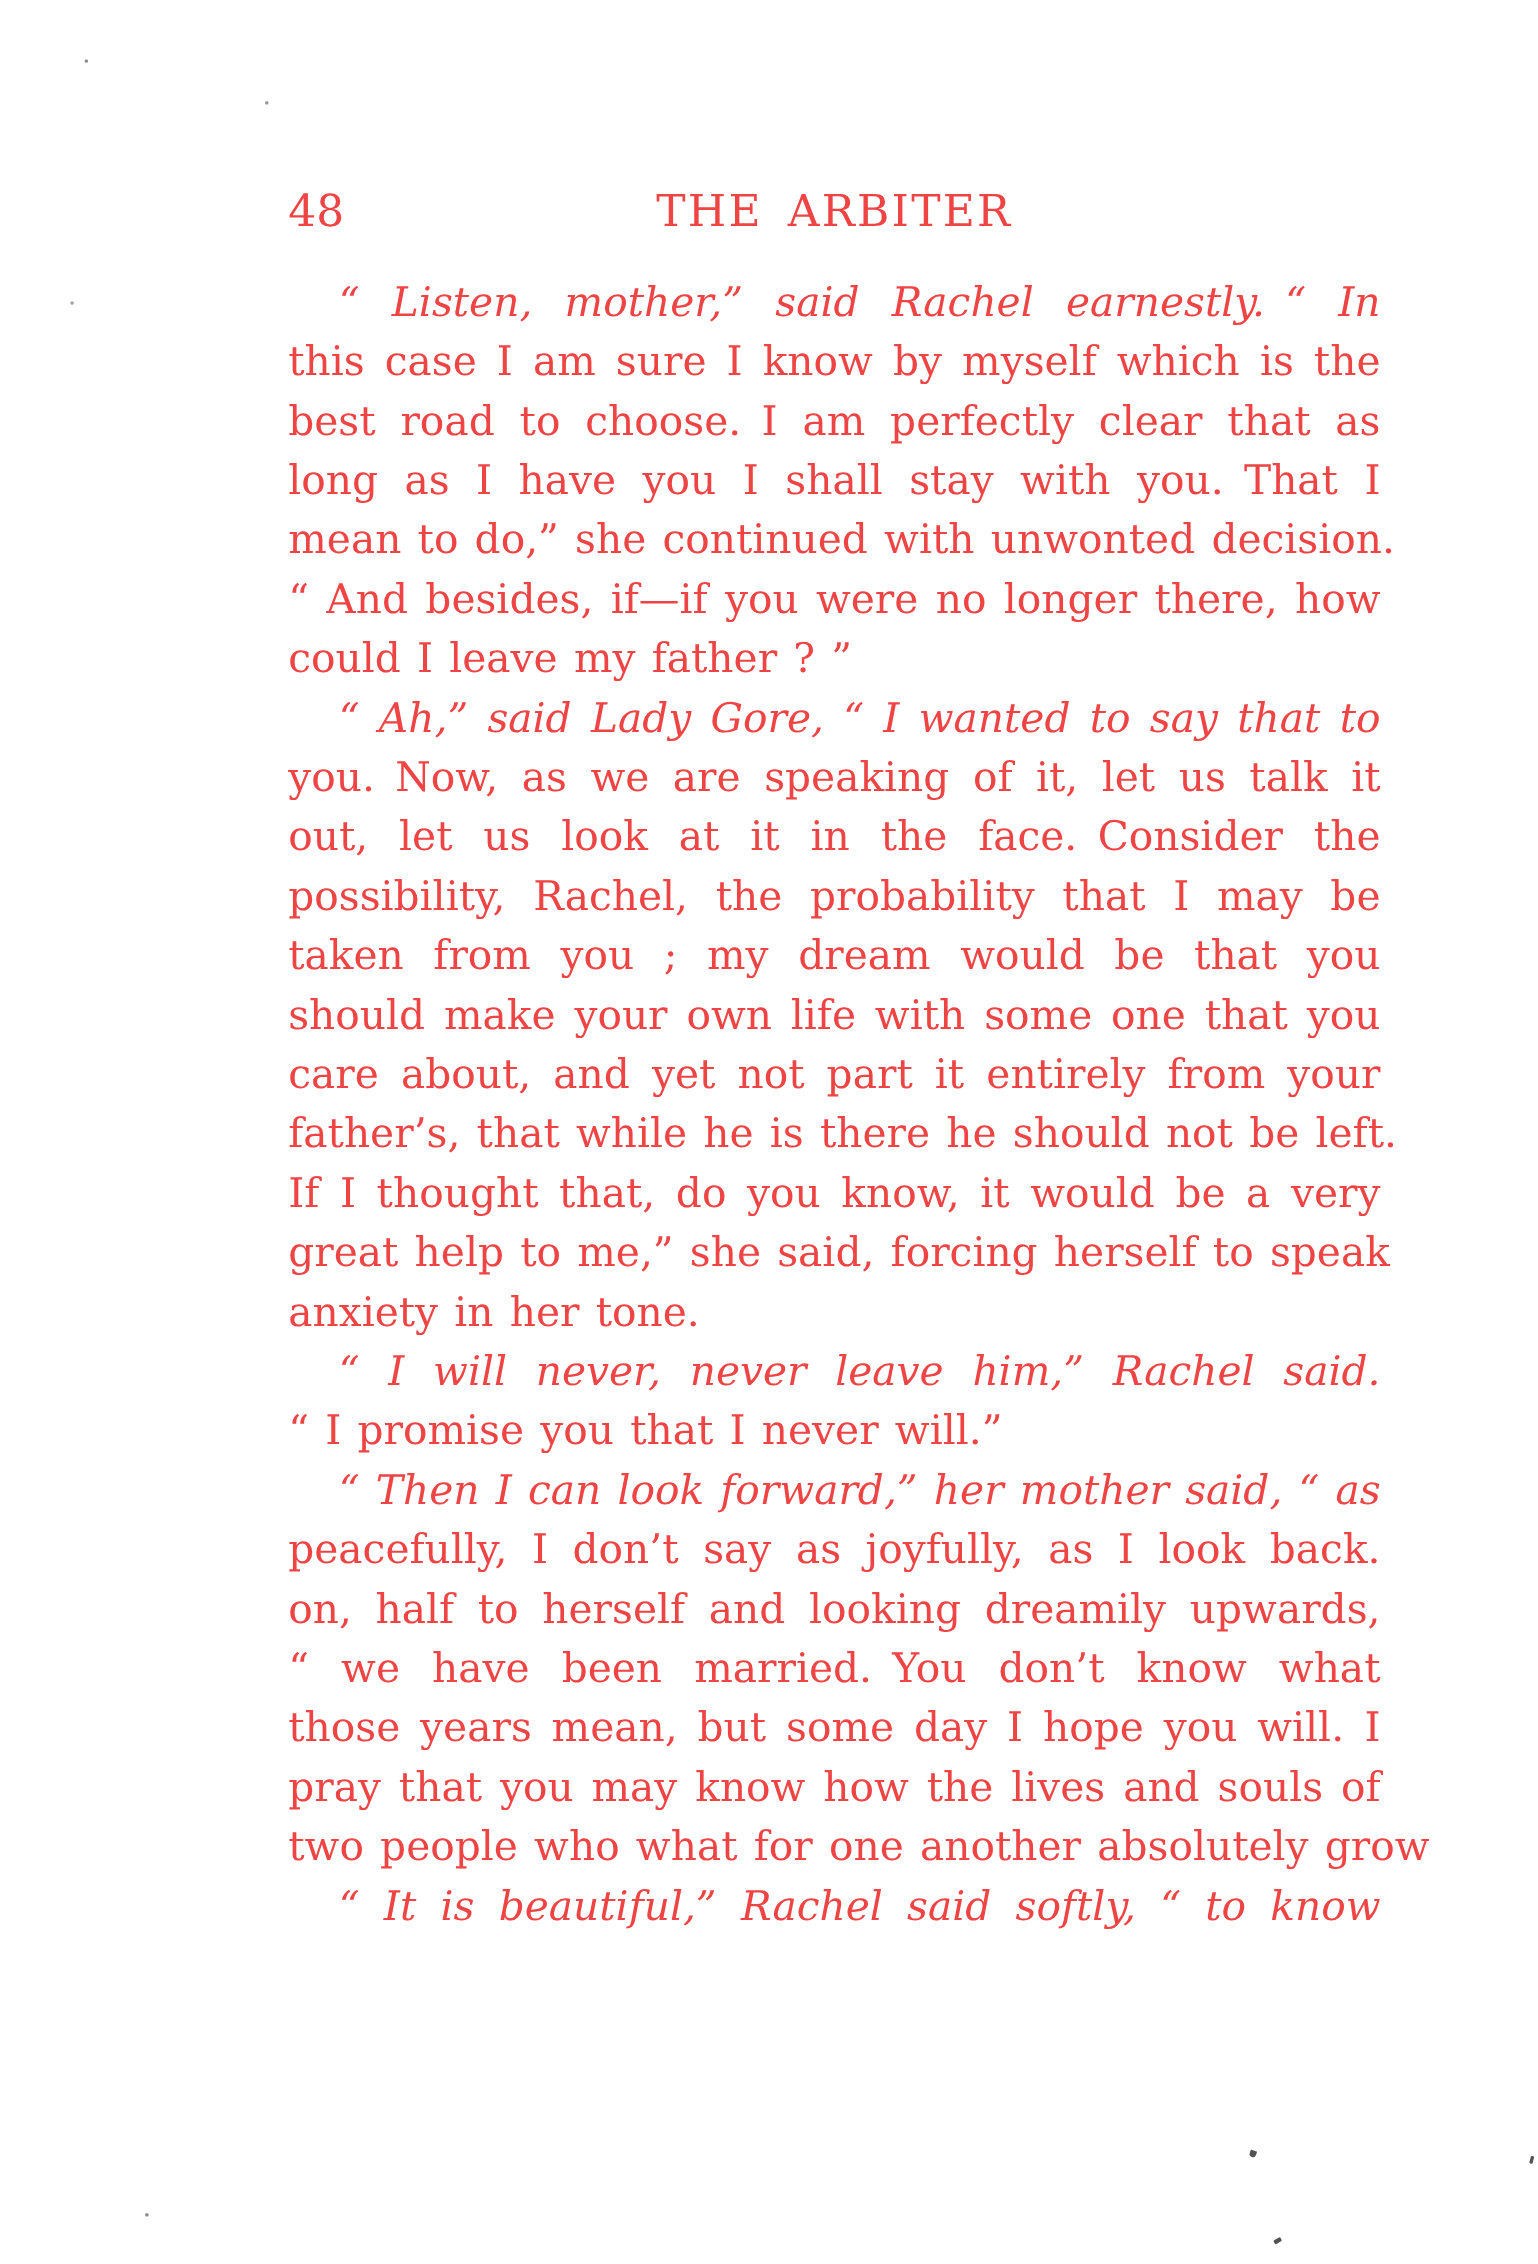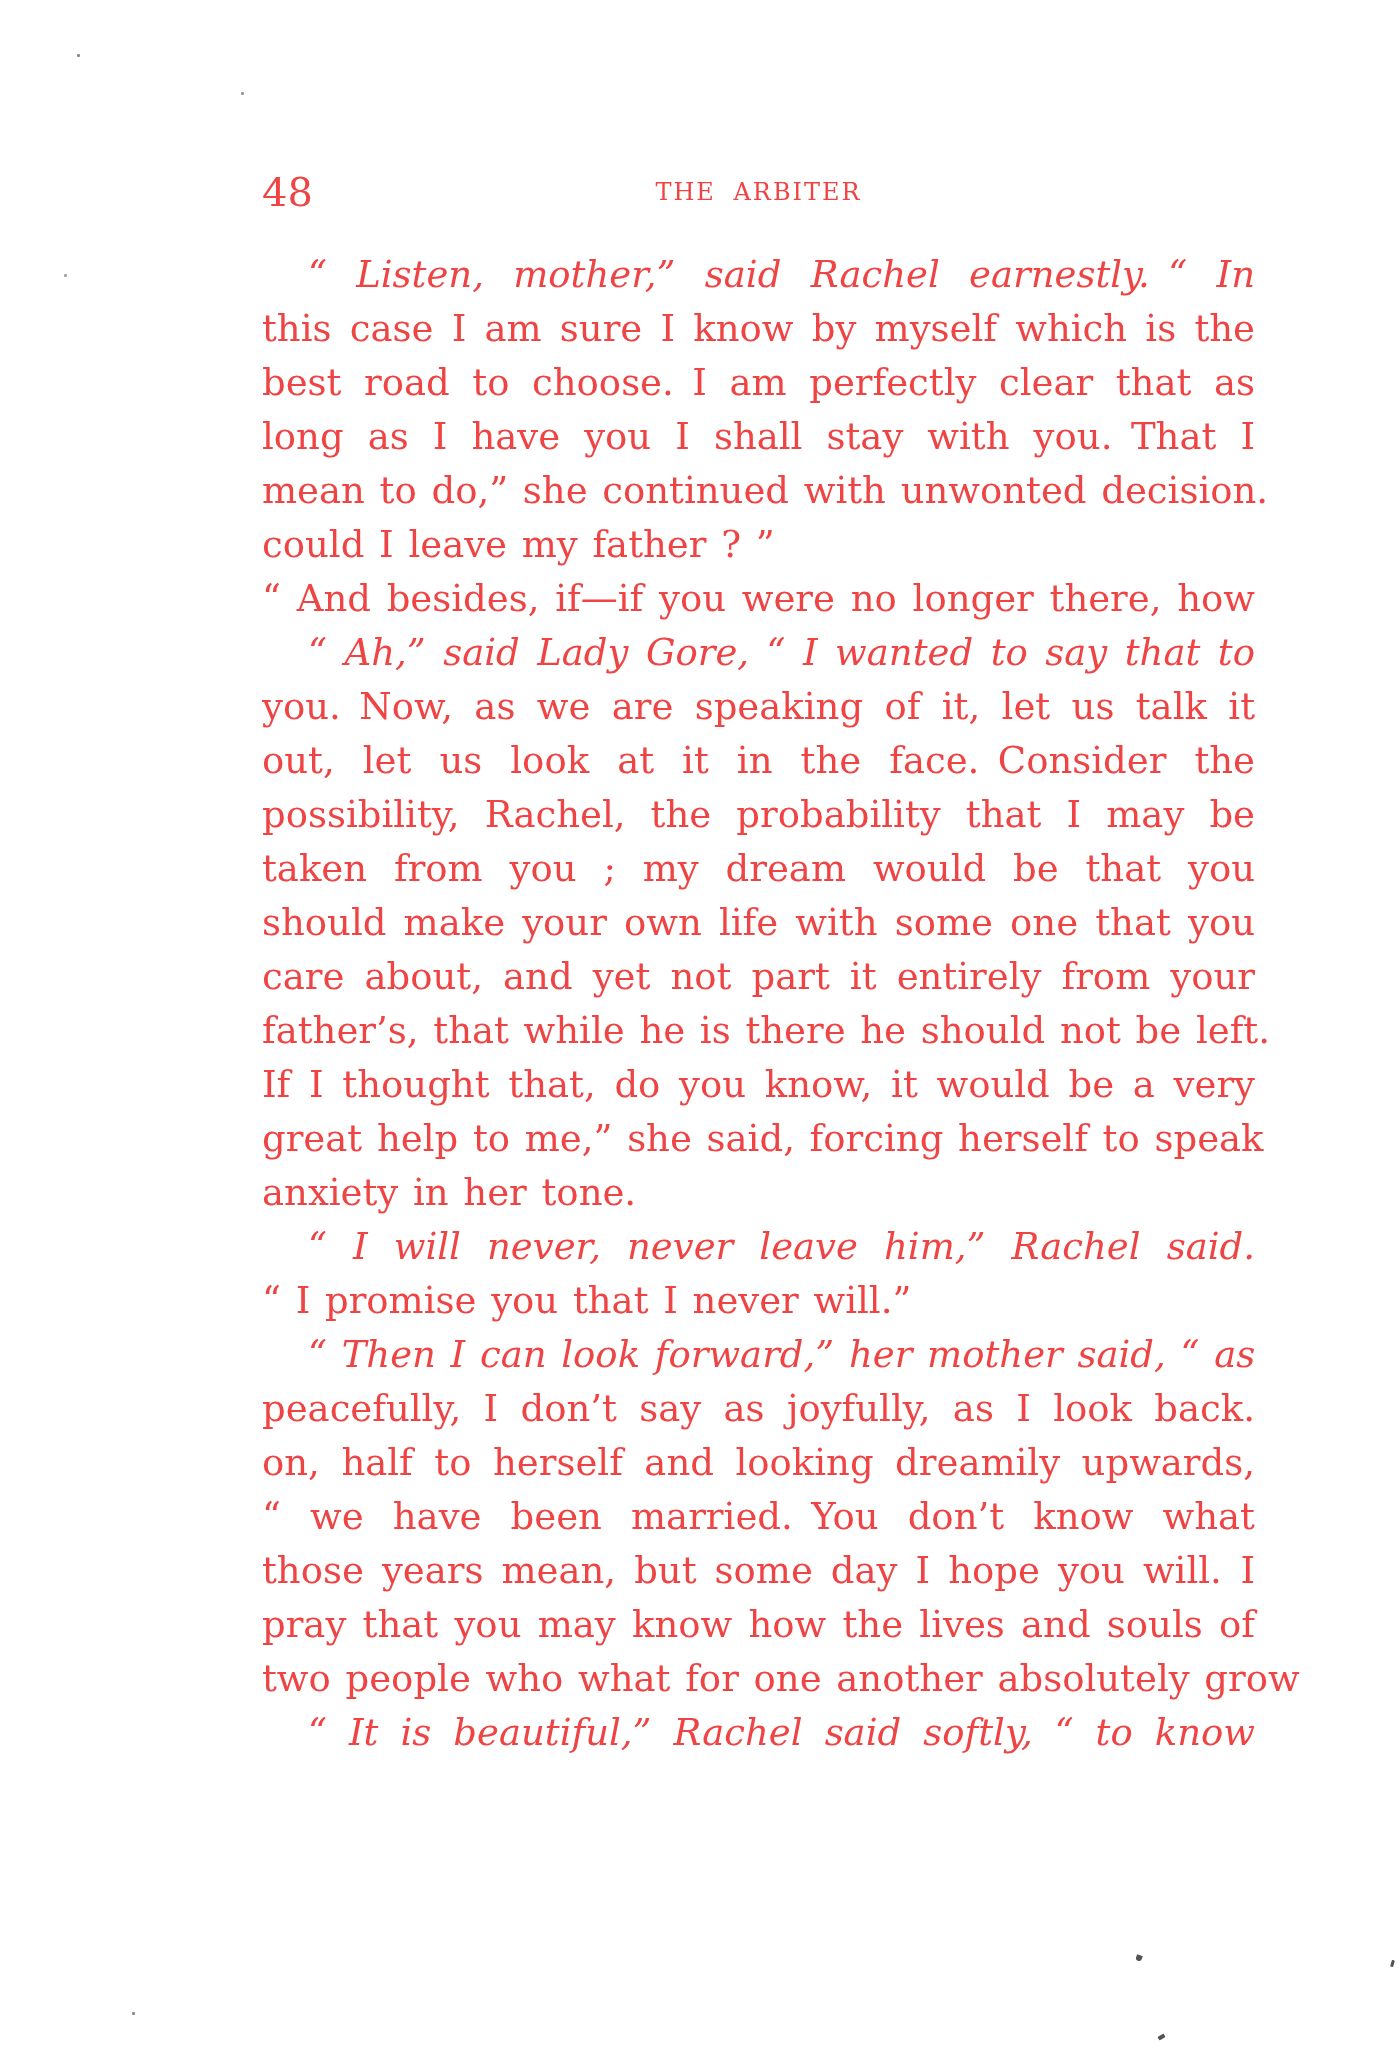--- a/index.html
+++ b/index.html
@@ -13,21 +13,21 @@
     overflow: hidden;
   }
   .header { position: absolute; top: 170px; left: 262px; width: 993px; height: 48px; }
   .pagenum {
     position: absolute; left: 0; top: 0;
     font-size: 40px; line-height: 44px;
   }
   .running-title {
     position: absolute; left: 0; top: 0; width: 100%;
     text-align: center;
-    font-size: 24px; line-height: 44px;
+    font-size: 40px; line-height: 44px;
     letter-spacing: 2px;
     word-spacing: 8px;
   }
   .textblock {
     position: absolute; top: 248px; left: 262px; width: 993px;
     font-size: 37px;
     line-height: 54px;
     word-spacing: 0.08em;
   }
   .line {
@@ -61,22 +61,22 @@
     <span class="pagenum">48</span>
     <span class="running-title">THE ARBITER</span>
   </div>
 
   <div class="textblock" id="textblock">
       <div class="line indent">“ Listen, mother,” said Rachel earnestly. “ In</div>
       <div class="line">this case I am sure I know by myself which is the</div>
       <div class="line">best road to choose. I am perfectly clear that as</div>
       <div class="line">long as I have you I shall stay with you. That I</div>
       <div class="line">mean to do,” she continued with unwonted decision.</div>
+      <div class="line">“ And besides, if—if you were no longer there, how</div>
       <div class="line last">could I leave my father ? ”</div>
-      <div class="line">“ And besides, if—if you were no longer there, how</div>
       <div class="line indent">“ Ah,” said Lady Gore, “ I wanted to say that to</div>
       <div class="line">you. Now, as we are speaking of it, let us talk it</div>
       <div class="line">out, let us look at it in the face. Consider the</div>
       <div class="line">possibility, Rachel, the probability that I may be</div>
       <div class="line">taken from you ; my dream would be that you</div>
       <div class="line">should make your own life with some one that you</div>
       <div class="line">care about, and yet not part it entirely from your</div>
       <div class="line">father’s, that while he is there he should not be left.</div>
       <div class="line">If I thought that, do you know, it would be a very</div>
       <div class="line">great help to me,” she said, forcing herself to speak</div>

